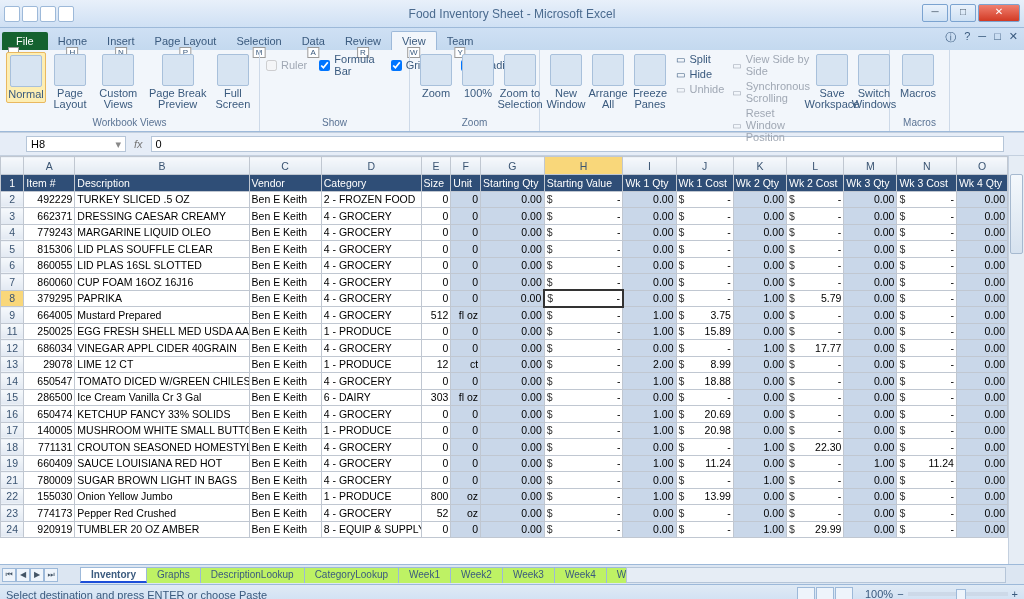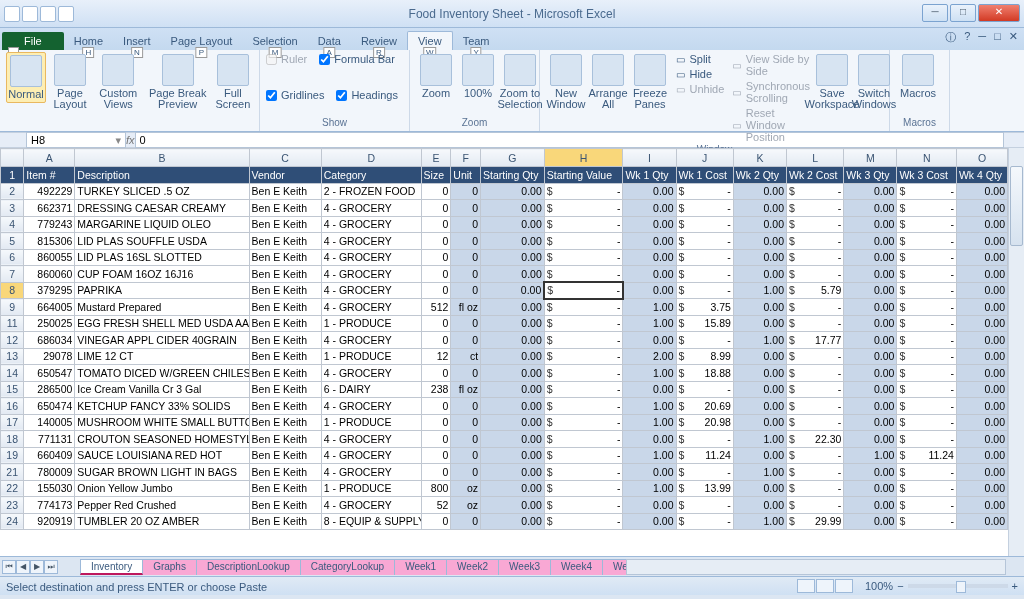--- a/index.html
+++ b/index.html
@@ -5,59 +5,59 @@
 *{box-sizing:border-box;margin:0;padding:0;font-family:"Segoe UI",Tahoma,sans-serif;font-size:11px}
 body{background:#dce6f2;overflow:hidden;width:1024px;height:599px;position:relative}
 .titlebar{height:28px;background:linear-gradient(#e8f0fa,#cfe0f4);display:flex;align-items:center;position:relative;border-bottom:1px solid #9db9d9}
 .title-center{position:absolute;left:50%;transform:translateX(-50%);font-size:12px;color:#4a6a8e}
 .qat{display:flex;gap:2px;padding-left:4px;align-items:center}
 .qat-icon{width:16px;height:16px;background:#fff;border:1px solid #9db9d9;border-radius:2px}
 .winbtns{position:absolute;right:4px;top:4px;display:flex;gap:2px}
 .winbtn{width:26px;height:18px;border:1px solid #7ba3d0;background:linear-gradient(#eaf2fb,#cde0f3);border-radius:2px;text-align:center;line-height:14px;font-size:10px;color:#456}
 .winbtn.close{background:linear-gradient(#f08070,#d23a24);color:#fff;width:42px}
 .tabs{height:22px;display:flex;align-items:end;background:linear-gradient(#cfe0f4,#c4d9ef);padding-left:2px}
-.file-tab{background:#146230;color:#fff;padding:3px 22px;font-size:11px;border-radius:2px 2px 0 0;position:relative}
+.file-tab{background:#146230;color:#fff;padding:3px 14px;font-size:11px;border-radius:2px 2px 0 0;position:relative}
 .file-tab .ks{position:absolute;left:6px;bottom:-8px;background:#fff;border:1px solid #999;font-size:8px;padding:0 2px}
 .rtab{padding:3px 10px;font-size:11px;color:#3a5a7e;position:relative}
 .rtab.active{background:#f2f6fb;border:1px solid #9db9d9;border-bottom:none;border-radius:2px 2px 0 0}
 .rtab .ks{position:absolute;left:50%;transform:translateX(-50%);bottom:-8px;background:#fff;border:1px solid #999;font-size:8px;padding:0 2px}
 .helpicons{position:absolute;right:6px;top:30px;display:flex;gap:8px;color:#3a5a7e}
 .ribbon{height:82px;background:#f2f6fb;border-bottom:1px solid #9db9d9;display:flex}
 .rgroup{border-right:1px solid #cdd9e8;padding:2px 6px;display:flex;flex-direction:column;justify-content:space-between;position:relative}
 .rgroup-label{text-align:center;font-size:10px;color:#5a7394;padding-bottom:1px}
 .rgroup-body{display:flex;flex:1;align-items:flex-start;gap:2px}
 .rbtn{display:flex;flex-direction:column;align-items:center;padding:2px 4px;font-size:10px;color:#3a5a7e;text-align:center;line-height:11px;min-width:40px}
 .rbtn.sel{background:#fdeeb3;border:1px solid #e9b860;border-radius:2px}
 .ricon{width:24px;height:24px;background:#d7e4f2;border:1px solid #a8c0db;border-radius:2px;margin-bottom:2px}
 .ricon.lg{width:32px;height:32px}
 .chk{display:flex;align-items:center;gap:4px;font-size:10px;color:#3a5a7e;padding:1px 0}
 .chk input{width:11px;height:11px}
 .chk.dis{color:#a0a8b4}
-.namebox{height:16px;background:#e6edf7;border-top:1px solid #c4d0df;border-bottom:1px solid #c4d0df;display:flex;align-items:center}
+.namebox{height:24px;background:#e6edf7;border-top:1px solid #c4d0df;border-bottom:1px solid #c4d0df;display:flex;align-items:center}
 .nb-cell{width:100px;background:#fff;border:1px solid #b5c5d8;height:16px;margin-left:26px;padding:0 4px;display:flex;align-items:center;justify-content:space-between}
-.nb-fx{margin:0 0;font-style:italic;color:#777}
+.nb-fx{margin:0 8px;font-style:italic;color:#777}
 .nb-formula{flex:1;background:#fff;border:1px solid #b5c5d8;height:16px;padding:0 4px;line-height:14px;margin-right:20px}
 .grid-wrap{position:relative;height:408px;overflow:hidden;background:#fff}
 .grid{border-collapse:collapse;table-layout:fixed;width:1008px}
 .grid th,.grid td{border:1px solid #c0c7d1;height:16.5px;padding:0 2px;overflow:hidden;white-space:nowrap;font-size:10.5px}
 .colhdr th{background:linear-gradient(#f6f9fc,#e2e9f2);text-align:center;font-weight:normal;color:#3a5472;height:18px}
 .colhdr th.sel{background:#f9d77a}
 .rowhdr{background:linear-gradient(#f6f9fc,#e2e9f2);text-align:center;font-weight:normal;color:#3a5472;width:22px}
 .rowhdr.sel{background:#f9d77a}
 .datahdr td{background:#2f4e77;color:#fff;font-weight:normal}
 .num{text-align:right}
 .band{background:#c9d7e9}
 .selcell{border:2px solid #333!important}
 .corner{width:22px;background:#e2e9f2;border:1px solid #c0c7d1}
 .money{text-align:right}
 .money::before{content:"$  ";float:left;color:#333}
 .sheettabs{height:20px;background:#dce6f2;border-top:1px solid #9db9d9;display:flex;align-items:center;padding-left:20px;position:relative}
 .stab{background:#fff;border:1px solid #9db9d9;border-bottom:none;padding:1px 10px;font-size:10px;margin-right:-1px;color:#3a5a7e}
-.stab.active{background:#fff;font-weight:normal;border-bottom:2px solid #be185d;position:relative;z-index:1}
-.stab.inactive{background:#f9a8d4}
+.stab.active{background:#fff;font-weight:bold;border-bottom:2px solid #1d4ed8;position:relative;z-index:1}
+.stab.inactive{background:#bef264}
 .navarr{display:flex;gap:0;position:absolute;left:2px}
 .navarr span{width:14px;height:14px;border:1px solid #9db9d9;background:#eef4fb;text-align:center;line-height:12px;font-size:8px;color:#456}
 .hscroll{position:absolute;right:18px;width:380px;height:16px;background:#e6edf5;border:1px solid #b5c5d8}
 .statusbar{height:19px;background:linear-gradient(#e0eaf5,#cfe0f3);border-top:1px solid #9db9d9;display:flex;padding:4px 6px;font-size:10px;color:#3a5a7e;justify-content:space-between}
 .zoom{display:flex;align-items:center;gap:4px}
 .viewbtns{display:flex;gap:1px;margin-right:8px}
 .viewbtns span{width:18px;height:14px;border:1px solid #9db9d9;background:#eef4fb}
 .slider{width:100px;height:4px;background:#cdd9e8;position:relative}
 .slider::after{content:"";position:absolute;left:48px;top:-3px;width:8px;height:10px;background:#eef4fb;border:1px solid #9db9d9}
 .vscroll{position:absolute;right:0;top:0;width:16px;height:100%;background:#e6edf5;border-left:1px solid #c4d0df}
@@ -117,23 +117,24 @@
         </div>
       <div class="rbtn">
           <div class="ricon lg"></div>
           <span>Page Break Preview</span>
         </div>
       <div class="rbtn">
           <div class="ricon lg"></div>
           <span>Full Screen</span>
         </div>
     </div>
+    <div class="rgroup-label">Workbook Views</div>
   </div>
   <div class="rgroup" style="width:150px">
-    <div class="rgroup-body" style="flex-direction:column;gap:16px">
+    <div class="rgroup-body" style="flex-direction:row;gap:16px">
       <div style="display:flex;gap:12px">
         <div class="chk dis">
             <input type="checkbox" disabled="" style="">
             <span>Ruler</span>
           </div>
         <div class="chk">
             <input type="checkbox" checked="" style="">
             <span>Formula Bar</span>
           </div>
       </div>
@@ -193,21 +194,20 @@
       </div>
       <div class="rbtn">
           <div class="ricon lg"></div>
           <span>Save Workspace</span>
         </div>
       <div class="rbtn">
           <div class="ricon lg"></div>
           <span>Switch Windows</span>
         </div>
     </div>
-    <div class="rgroup-label">Window</div>
   </div>
   <div class="rgroup" style="width:60px">
     <div class="rgroup-body">
       <div class="rbtn">
           <div class="ricon lg"></div>
           <span>Macros</span>
         </div>
     </div>
     <div class="rgroup-label">Macros</div>
   </div>
@@ -329,21 +329,21 @@
           <td class="num money ">-</td>
           <td class="band num ">0.00</td>
           <td class="num money ">-</td>
           <td class="band num ">0.00</td>
           <td class="num money ">-</td>
           <td class="band num ">0.00</td>
         </tr>
         <tr>
           <td class="rowhdr ">5</td>
           <td class="num ">815306</td>
-          <td class="">LID PLAS SOUFFLE USDA</td>
+          <td class="">LID PLAS SOUFFLE CLEAR</td>
           <td class="">Ben E Keith</td>
           <td class="">4 - GROCERY</td>
           <td class="num ">0</td>
           <td class="band num ">0</td>
           <td class="band num ">0.00</td>
           <td class="num money ">-</td>
           <td class="band num ">0.00</td>
           <td class="num money ">-</td>
           <td class="band num ">0.00</td>
           <td class="num money ">-</td>
@@ -494,21 +494,21 @@
           <td class="band num ">0.00</td>
           <td class="num money ">-</td>
           <td class="band num ">0.00</td>
         </tr>
         <tr>
           <td class="rowhdr ">15</td>
           <td class="num ">286500</td>
           <td class="">Ice Cream Vanilla Cr 3 Gal</td>
           <td class="">Ben E Keith</td>
           <td class="">6 - DAIRY</td>
-          <td class="num ">238</td>
+          <td class="num ">303</td>
           <td class="band num ">fl oz</td>
           <td class="band num ">0.00</td>
           <td class="num money ">-</td>
           <td class="band num ">0.00</td>
           <td class="num money ">-</td>
           <td class="band num ">0.00</td>
           <td class="num money ">-</td>
           <td class="band num ">0.00</td>
           <td class="num money ">-</td>
           <td class="band num ">0.00</td>

